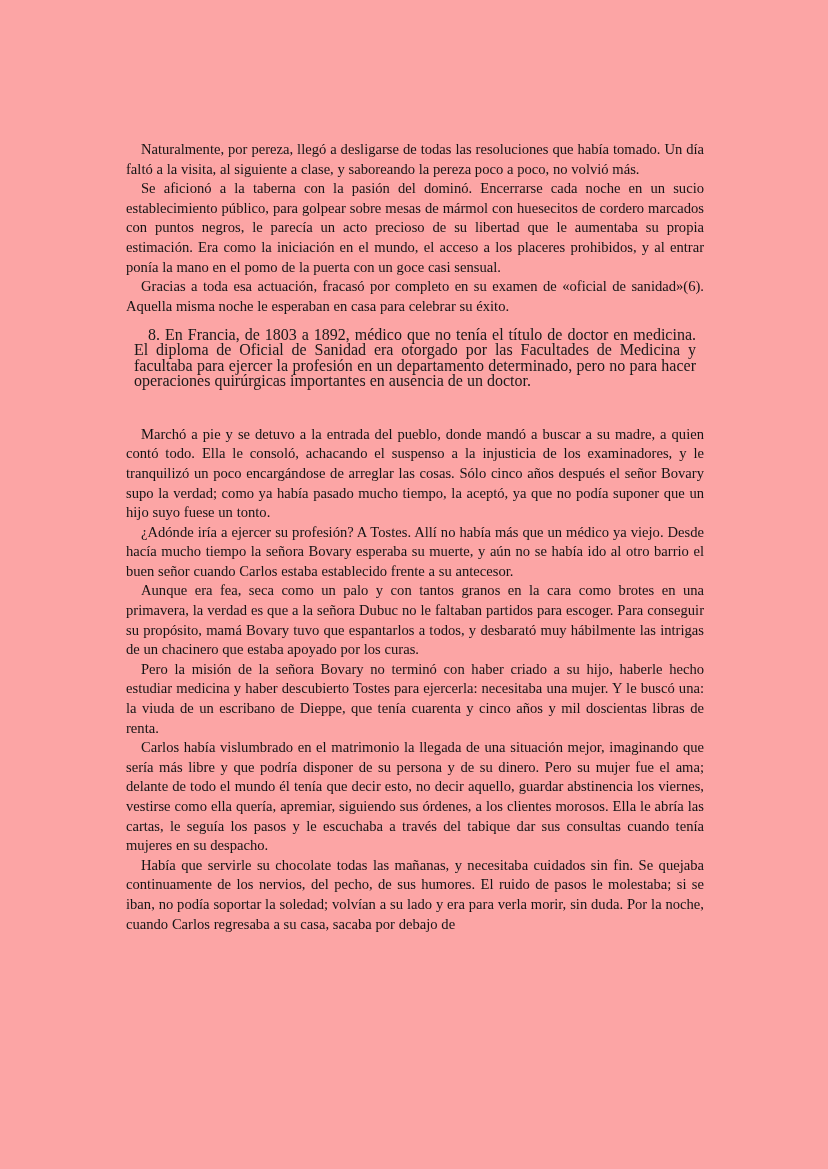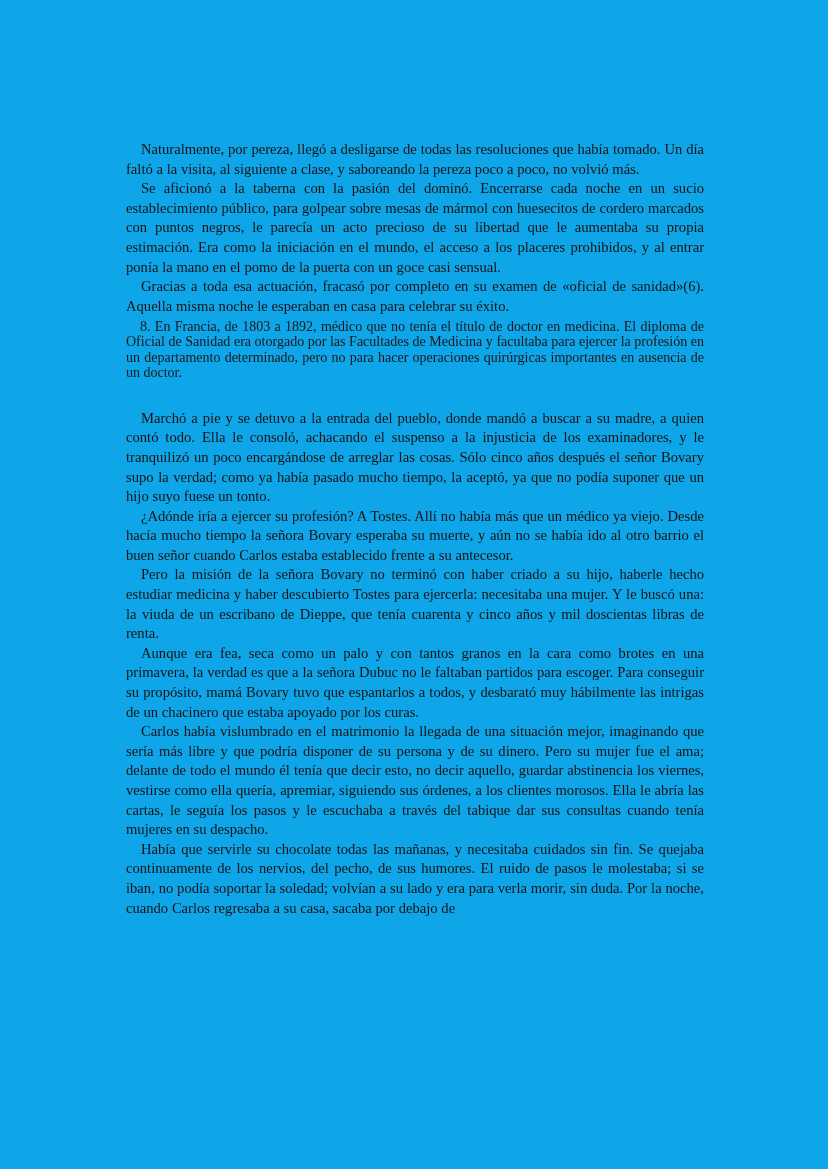--- a/index.html
+++ b/index.html
@@ -4,21 +4,21 @@
 <style>
   html, body {
     margin: 0;
     padding: 0;
     background: #ffffff;
   }
   .page {
     position: relative;
     width: 828px;
     height: 1169px;
-    background: #0ea5e9;
+    background: #fca5a5;
     overflow: hidden;
     box-sizing: border-box;
   }
   .text-column {
     position: absolute;
     left: 126px;
     top: 140px;
     width: 578px;
   }
   p.body-par {
@@ -30,24 +30,24 @@
     text-align: justify;
     text-indent: 15px;
     -webkit-hyphens: none;
     hyphens: none;
     word-spacing: 0.1px;
   }
   p.body-par:last-child {
     text-align: justify;
   }
   .footnote {
-    margin: 0;
+    margin: 8px;
     padding-top: 3px;
     font-family: "Liberation Serif", "DejaVu Serif", serif;
-    font-size: 14px;
+    font-size: 16px;
     line-height: 15.1px;
     color: #191919;
     text-align: justify;
     text-indent: 14px;
   }
   .gap-after-footnote {
     height: 29px;
   }
   .par-block-top {
     margin-bottom: 0;
@@ -65,20 +65,20 @@
       <p class="body-par">Gracias a toda esa actuación, fracasó por completo en su examen de «oficial de sanidad»(6). Aquella misma noche le esperaban en casa para celebrar su éxito.</p>
     </div>
 
     <p class="footnote">8. En Francia, de 1803 a 1892, médico que no tenía el título de doctor en medicina. El diploma de Oficial de Sanidad era otorgado por las Facultades de Medicina y facultaba para ejercer la profesión en un departamento determinado, pero no para hacer operaciones quirúrgicas importantes en ausencia de un doctor.</p>
 
     <div class="gap-after-footnote"></div>
 
     <div>
       <p class="body-par">Marchó a pie y se detuvo a la entrada del pueblo, donde mandó a buscar a su madre, a quien contó todo. Ella le consoló, achacando el suspenso a la injusticia de los examinadores, y le tranquilizó un poco encargándose de arreglar las cosas. Sólo cinco años después el señor Bovary supo la verdad; como ya había pasado mucho tiempo, la aceptó, ya que no podía suponer que un hijo suyo fuese un tonto.</p>
       <p class="body-par">¿Adónde iría a ejercer su profesión? A Tostes. Allí no había más que un médico ya viejo. Desde hacía mucho tiempo la señora Bovary esperaba su muerte, y aún no se había ido al otro barrio el buen señor cuando Carlos estaba establecido frente a su antecesor.</p>
+      <p class="body-par">Aunque era fea, seca como un palo y con tantos granos en la cara como brotes en una primavera, la verdad es que a la señora Dubuc no le faltaban partidos para escoger. Para conseguir su propósito, mamá Bovary tuvo que espantarlos a todos, y desbarató muy hábilmente las intrigas de un chacinero que estaba apoyado por los curas.</p>
       <p class="body-par">Pero la misión de la señora Bovary no terminó con haber criado a su hijo, haberle hecho estudiar medicina y haber descubierto Tostes para ejercerla: necesitaba una mujer. Y le buscó una: la viuda de un escribano de Dieppe, que tenía cuarenta y cinco años y mil doscientas libras de renta.</p>
-      <p class="body-par">Aunque era fea, seca como un palo y con tantos granos en la cara como brotes en una primavera, la verdad es que a la señora Dubuc no le faltaban partidos para escoger. Para conseguir su propósito, mamá Bovary tuvo que espantarlos a todos, y desbarató muy hábilmente las intrigas de un chacinero que estaba apoyado por los curas.</p>
       <p class="body-par">Carlos había vislumbrado en el matrimonio la llegada de una situación mejor, imaginando que sería más libre y que podría disponer de su persona y de su dinero. Pero su mujer fue el ama; delante de todo el mundo él tenía que decir esto, no decir aquello, guardar abstinencia los viernes, vestirse como ella quería, apremiar, siguiendo sus órdenes, a los clientes morosos. Ella le abría las cartas, le seguía los pasos y le escuchaba a través del tabique dar sus consultas cuando tenía mujeres en su despacho.</p>
       <p class="body-par">Había que servirle su chocolate todas las mañanas, y necesitaba cuidados sin fin. Se quejaba continuamente de los nervios, del pecho, de sus humores. El ruido de pasos le molestaba; si se iban, no podía soportar la soledad; volvían a su lado y era para verla morir, sin duda. Por la noche, cuando Carlos regresaba a su casa, sacaba por debajo de</p>
     </div>
 
   </div>
 </div>
 
 </body></html>

